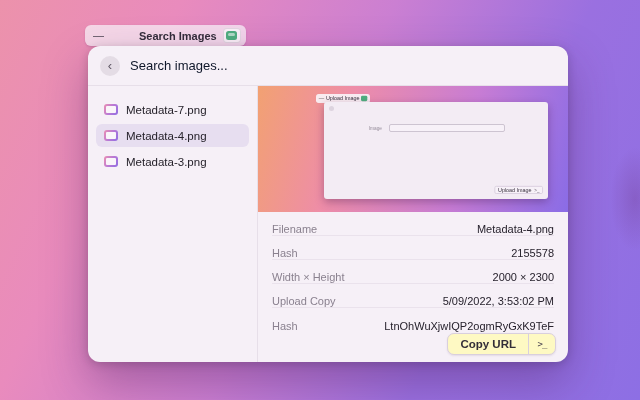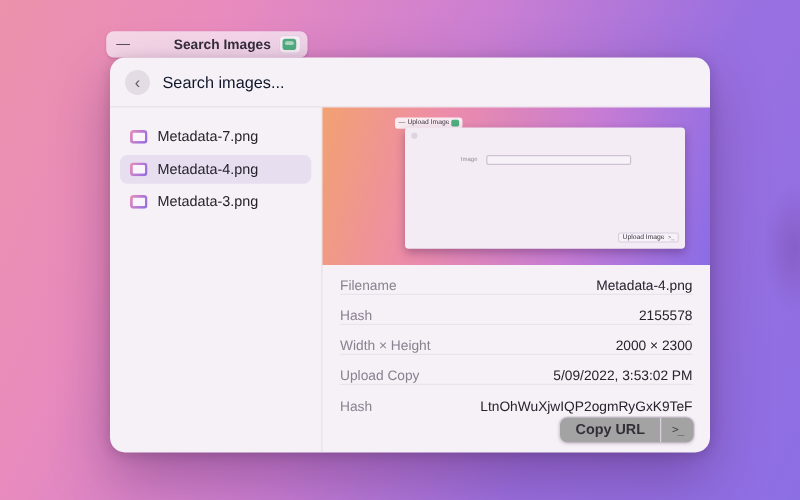--- a/index.html
+++ b/index.html
@@ -120,21 +120,21 @@
   .meta-label { color:#8a818f; }
   .meta-value { color:#27222d; font-weight:500; }
 
   
   .action-bar {
     height:30px; flex:0 0 30px; display:flex; align-items:center;
     justify-content:flex-end; padding:0 12px 6px 12px;
   }
   .segmented {
     display:flex; align-items:stretch; height:22px;
-    background:#a3a3a3; border:1px solid #d9cfdd; border-radius:7px;
+    background:#fef9c3; border:1px solid #d9cfdd; border-radius:7px;
     overflow:hidden; box-shadow:0 1px 2px rgba(80,40,90,0.10);
   }
   .seg-copy {
     display:flex; align-items:center; padding:0 12px;
     font-size:11.5px; font-weight:700; color:#332e38; cursor:pointer;
   }
   .seg-divider { width:1px; background:#d9cfdd; }
   .seg-term {
     width:26px; display:flex; align-items:center; justify-content:center;
     font-size:9px; color:#4a4450; letter-spacing:-1px; cursor:pointer;

